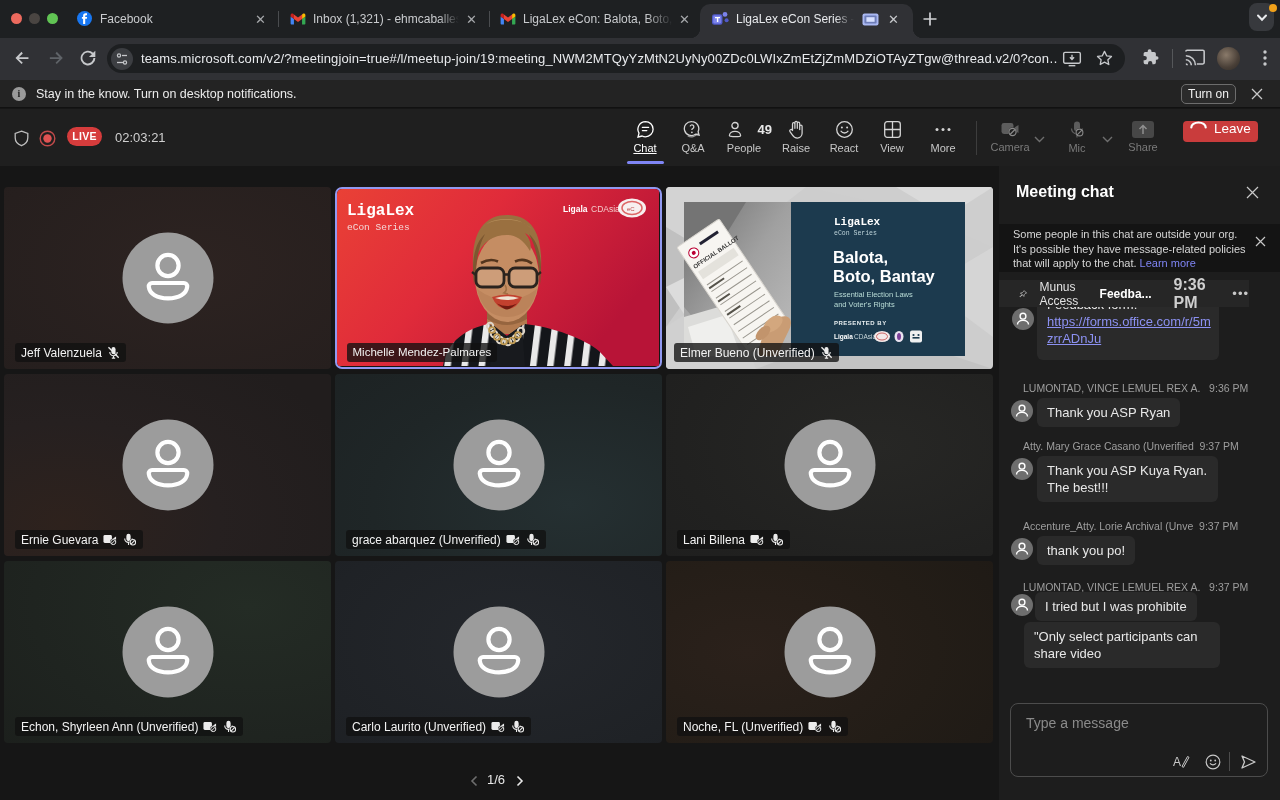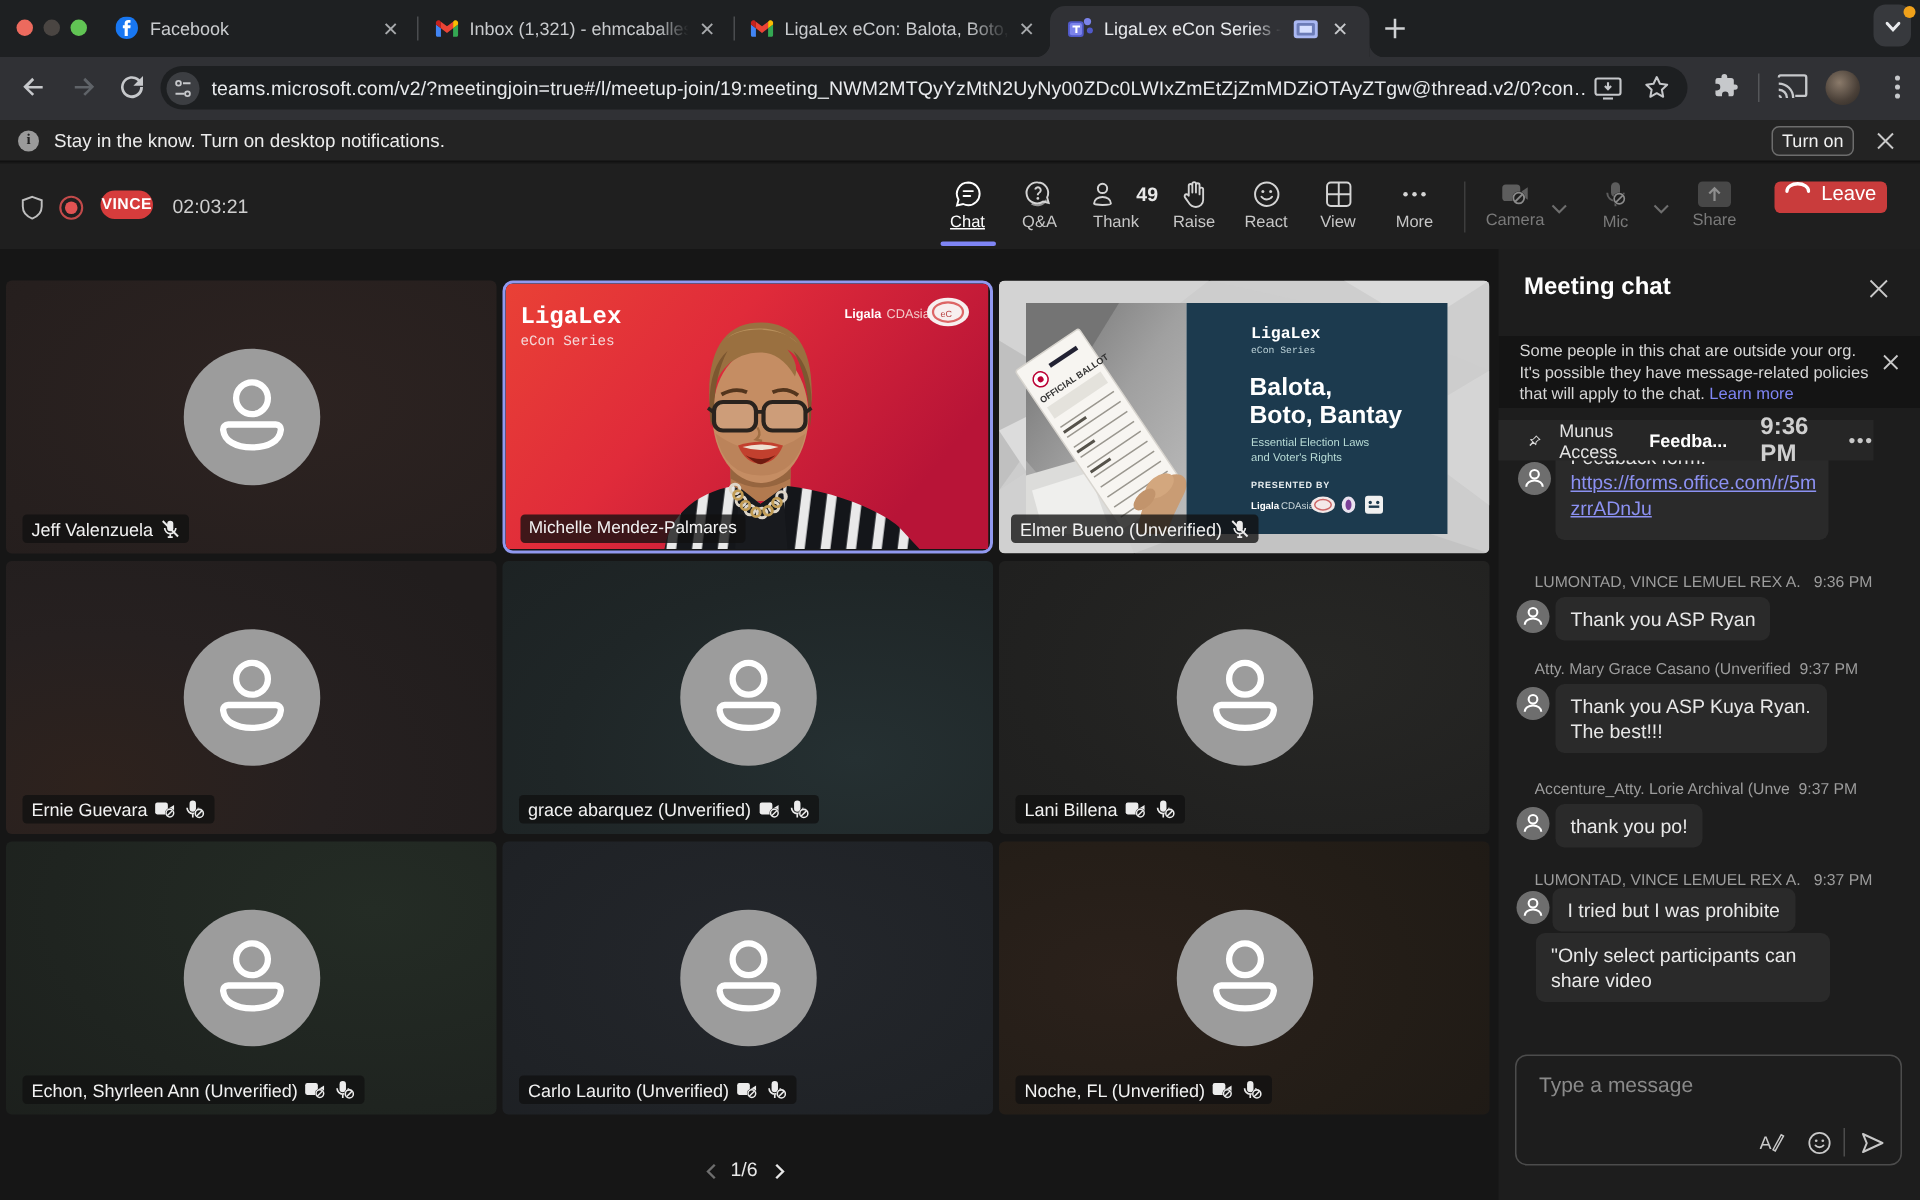--- a/index.html
+++ b/index.html
@@ -159,21 +159,21 @@
 <div id="teamsbar">
 
   <svg class="abs" style="left:13px; top:21px;" width="17" height="17" viewBox="0 0 17 17">
       <path d="M8.5 1.2l6.3 2.3v4.2c0 3.6-2.7 6.6-6.3 8-3.6-1.4-6.3-4.4-6.3-8V3.5z" fill="none" stroke="#bdbdbd" stroke-width="1.3"></path>
     </svg>
   <svg class="abs" style="left:39px; top:21px;" width="17" height="17" viewBox="0 0 17 17">
       <circle cx="8.5" cy="8.5" r="7.3" fill="none" stroke="#c24a4a" stroke-width="1.4"></circle>
       <circle cx="8.5" cy="8.5" r="4.2" fill="#e05252"></circle>
     </svg>
 
-  <div class="abs" style="left:67px; top:18px; width:35px; height:19px; background:#d63c3c; border-radius:10px; color:#fff; font-size:10.5px; font-weight:bold; text-align:center; line-height:19px; letter-spacing:0.3px;">VINCE</div>
+  <div class="abs" style="left:67px; top:18px; width:35px; height:19px; background:#d63c3c; border-radius:10px; color:#fff; font-size:10.5px; font-weight:bold; text-align:center; line-height:19px; letter-spacing:0.3px;">LIVE</div>
   <span class="abs" style="left:115px; top:21px; color:#cfcfcf; font-size:13px;">02:03:21</span>
 
   <div class="tbitem" style="left:621px;">
     <svg width="19" height="19" viewBox="0 0 19 19">
         <path d="M9.5 1.6a7.6 7.6 0 0 1 0 15.2c-1.2 0-2.4-.3-3.4-.8L2 17l1-3.9a7.6 7.6 0 0 1 6.5-11.5z" fill="none" stroke="#fff" stroke-width="1.3"></path>
         <path d="M6.4 7.4h6.2M6.4 10.6h4.4" stroke="#fff" stroke-width="1.3" stroke-linecap="round"></path>
       </svg>
     <div class="lbl" style="color:#fff;text-decoration:underline;">Chat</div>
   </div>
   <div class="abs" style="left:627px; top:52px; width:37px; height:3px; background:#7f85f5; border-radius:2px;"></div>
@@ -187,21 +187,21 @@
     <div class="lbl">Q&amp;A</div>
   </div>
   <div class="tbitem" style="left:716px; width:56px;">
     <div style="display:flex; align-items:center; justify-content:center; gap:4px;">
       <svg width="18" height="19" viewBox="0 0 18 19">
           <circle cx="9" cy="5.6" r="3.1" fill="none" stroke="#d4d4d4" stroke-width="1.3"></circle>
           <path d="M3.4 15.7c0-2.5 2.5-4.4 5.6-4.4s5.6 1.9 5.6 4.4c0 1.2-11.2 1.2-11.2 0z" fill="none" stroke="#d4d4d4" stroke-width="1.3"></path>
         </svg>
       <span style="font-size:13px; font-weight:bold; color:#e8e8e8;">49</span>
     </div>
-    <div class="lbl">Thank</div>
+    <div class="lbl">People</div>
   </div>
   <div class="tbitem" style="left:772px;">
     <svg width="18" height="19" viewBox="0 0 18 19">
         <path d="M5.5 9.5V3.9a1.2 1.2 0 0 1 2.4 0v4.4V2.6a1.2 1.2 0 0 1 2.4 0v5.7V3.4a1.2 1.2 0 0 1 2.4 0v6.2V6.3a1.2 1.2 0 0 1 2.4 0v7c0 2.6-2.1 4.7-4.8 4.7-2.3 0-3.7-1-4.8-2.8L3 11.6c-.6-.9-.1-1.9.8-2.1.6-.1 1.2.2 1.7 1z" fill="none" stroke="#d4d4d4" stroke-width="1.25" stroke-linejoin="round"></path>
       </svg>
     <div class="lbl">Raise</div>
   </div>
   <div class="tbitem" style="left:820px;">
     <svg width="19" height="19" viewBox="0 0 19 19">
         <circle cx="9.5" cy="9.5" r="7.8" fill="none" stroke="#d4d4d4" stroke-width="1.3"></circle>

